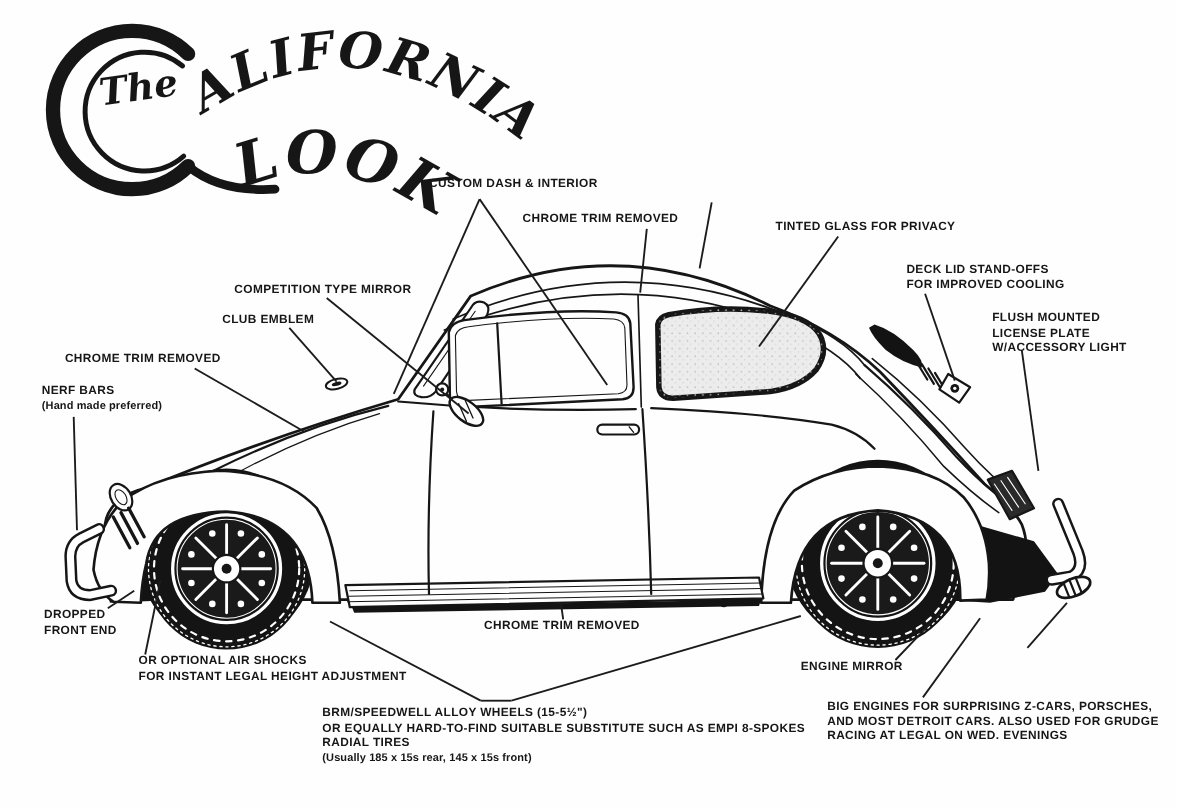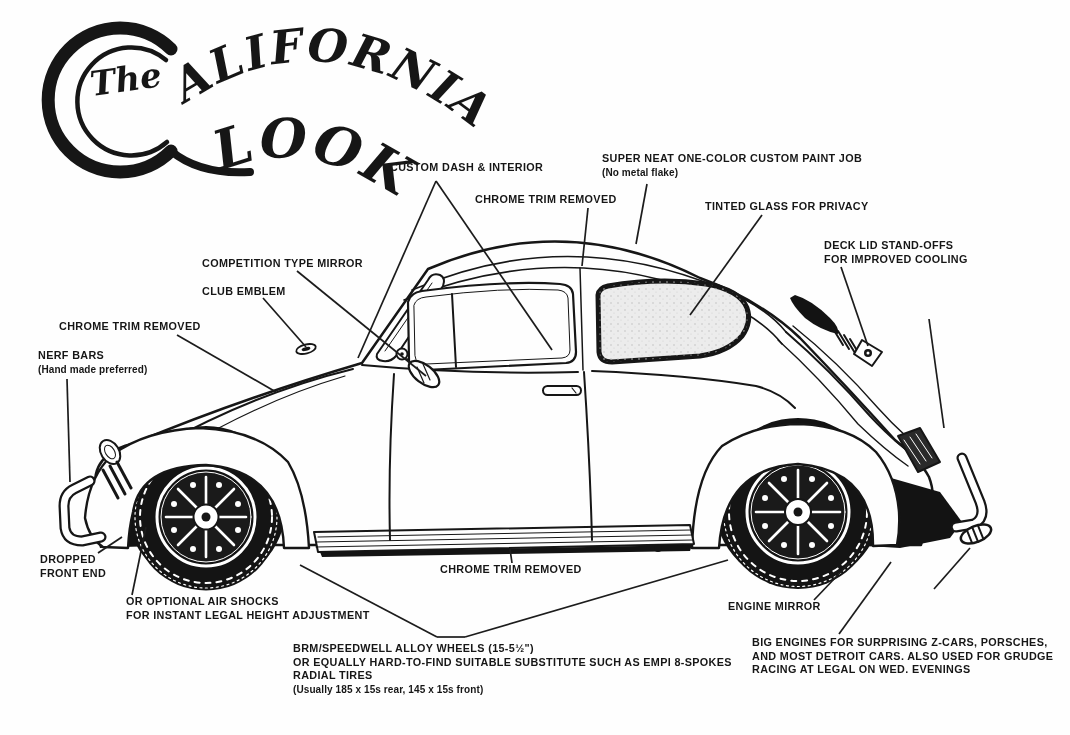--- a/index.html
+++ b/index.html
@@ -8,21 +8,21 @@
   svg.art{position:absolute;left:0;top:0;}
   .callout{position:absolute;color:#161616;font-weight:bold;font-size:10.8px;
            line-height:13.5px;letter-spacing:.35px;white-space:nowrap;}
   .callout .paren{font-size:10px;letter-spacing:.1px;}
   #c-custom-dash{left:390px;top:161px}
   #c-chrome-top{left:475px;top:193px}
   #c-paint{left:602px;top:152px}
   #c-tinted{left:705px;top:200px}
   #c-decklid{left:824px;top:239px}
   #c-license{left:902px;top:283px}
-  #c-mirror{left:202px;top:257px}
+  #c-mirror{left:213px;top:257px}
   #c-emblem{left:202px;top:285px}
   #c-chrome-left{left:59px;top:320px}
   #c-nerf{left:38px;top:349px}
   #c-dropped{left:40px;top:553px}
   #c-koni{left:126px;top:595px}
   #c-chrome-bottom{left:440px;top:563px}
   #c-wheels{left:293px;top:642px}
   #c-hanger{left:728px;top:600px}
   #c-exhaust{left:862px;top:589px}
   #c-big-engines{left:752px;top:636px}
@@ -273,30 +273,31 @@
     <line x1="839" y1="634" x2="891" y2="562"></line>
   </g>
 </svg>
 
 <div class="callout" id="c-custom-dash">
   <div>CUSTOM DASH &amp; INTERIOR</div>
 </div>
 <div class="callout" id="c-chrome-top">
   <div>CHROME TRIM REMOVED</div>
 </div>
-<div class="callout" id="c-paint">
-  <div>SUPER NEAT ONE-COLOR CUSTOM PAINT JOB</div>
-  <div class="paren">(No metal flake)</div>
-</div>
 <div class="callout" id="c-tinted">
   <div>TINTED GLASS FOR PRIVACY</div>
 </div>
 <div class="callout" id="c-decklid">
   <div>DECK LID STAND-OFFS</div>
   <div>FOR IMPROVED COOLING</div>
+</div>
+<div class="callout" id="c-license">
+  <div>FLUSH MOUNTED</div>
+  <div>LICENSE PLATE</div>
+  <div>W/ACCESSORY LIGHT</div>
 </div>
 <div class="callout" id="c-mirror">
   <div>COMPETITION TYPE MIRROR</div>
 </div>
 <div class="callout" id="c-emblem">
   <div>CLUB EMBLEM</div>
 </div>
 <div class="callout" id="c-chrome-left">
   <div>CHROME TRIM REMOVED</div>
 </div>

